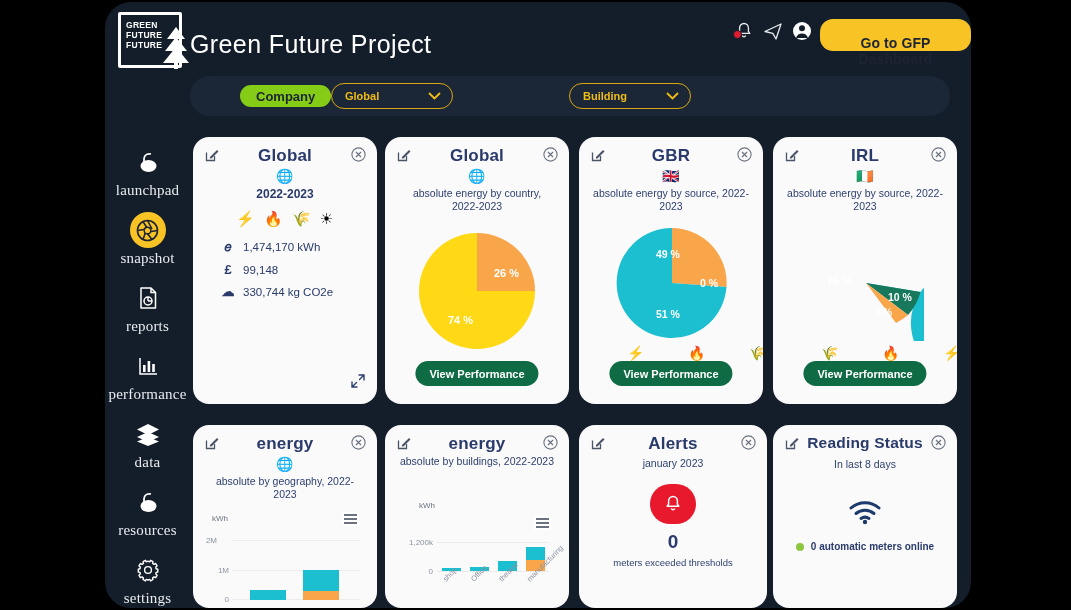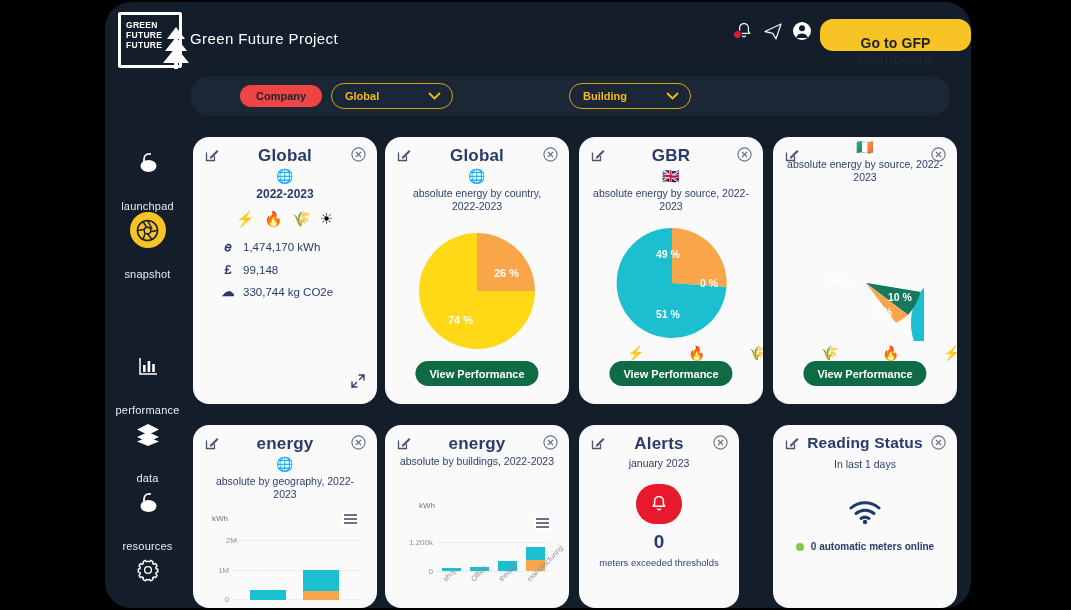--- a/index.html
+++ b/index.html
@@ -34,21 +34,21 @@
     position: absolute; left: 5px; top: 5px;
     color: #fff; font-size: 8.5px; line-height: 10px;
     font-weight: bold; letter-spacing: .3px;
   }
   #logo-tree {
     position: absolute; right: -14px; bottom: -4px;
     width: 34px; height: 44px;
   }
   #app-title {
     position: absolute; left: 85px; top: 28px;
-    color: #ffffff; font-size: 15px; letter-spacing: .4px;
+    color: #ffffff; font-size: 25px; letter-spacing: .4px;
   }
   .hdr-icon {
     position: absolute; top: 18px; width: 22px; height: 22px;
     cursor: pointer;
   }
   #bell-wrap { left: 628px; }
   #bell-badge {
     position: absolute; left: 0px; top: 10px;
     width: 9px; height: 9px; border-radius: 50%;
     background: #e01b2e;
@@ -68,24 +68,24 @@
 
   
   #filter-bar {
     position: absolute; left: 85px; top: 74px;
     width: 760px; height: 40px;
     background: #1b2736; border-radius: 20px;
   }
   #filter-company {
     position: absolute; left: 50px; top: 9px;
     height: 22px; padding: 0 16px;
-    background: #ef4444; color: #1c2331;
+    background: #84cc16; color: #1c2331;
     border: none; border-radius: 11px;
     font-family: "Liberation Sans", sans-serif;
-    font-size: 11px; font-weight: bold;
+    font-size: 13px; font-weight: bold;
     cursor: pointer;
   }
   .filter-select {
     position: absolute; top: 7px;
     height: 26px; width: 122px;
     border: 1px solid #d8a70f; border-radius: 13px;
     background: transparent; color: #f1bd15;
     font-size: 11px; font-weight: bold;
     cursor: pointer;
   }
@@ -106,22 +106,22 @@
   }
   .nav-icon-box {
     position: relative; margin: 0 auto;
     width: 36px; height: 36px;
     display: flex; align-items: center; justify-content: center;
   }
   .nav-icon-box.active {
     background: #f7c325; border-radius: 50%;
   }
   .nav-label {
-    color: #e9ecef; font-size: 11px;
-    margin-top: 20px; letter-spacing: .2px;
+    color: #e9ecef; font-size: 15px;
+    margin-top: 2px; letter-spacing: .2px; font-family: Liberation Serif, serif;
   }
 
   
   .card {
     position: absolute;
     background: #fafafa;
     border-radius: 16px;
     overflow: hidden;
   }
   .card-edit-icon { position: absolute; left: 12px; top: 11px; cursor: pointer; }
@@ -300,20 +300,31 @@
       <div class="nav-icon-box active">
         <svg width="25" height="25" viewBox="0 0 25 25">
           <circle cx="12.5" cy="12.5" r="10" fill="none" stroke="#1c2331" stroke-width="1.6"></circle>
           <path d="M12.5 2.5 L17 11 M22.5 12.5 L13 14 M17 21.5 L11.5 14.5 M2.5 12.5 L12 11 M8 3.5 L13 11.5 M8 21.5 L11 13" stroke="#1c2331" stroke-width="1.6" fill="none"></path>
           <circle cx="12.5" cy="12.5" r="3.3" fill="#f7c325" stroke="#1c2331" stroke-width="1.4"></circle>
         </svg>
       </div>
       <div class="nav-label">snapshot</div>
     </div>
 
+    <div class="nav-item" style="top:158px;">
+      <div class="nav-icon-box">
+        <svg width="26" height="26" viewBox="0 0 26 26">
+          <path d="M6 3h10l4.5 4.5V23H6z" fill="none" stroke="#fff" stroke-width="1.5" stroke-linejoin="round"></path>
+          <path d="M16 3v4.5h4.5" fill="none" stroke="#fff" stroke-width="1.5"></path>
+          <circle cx="13" cy="16" r="4" fill="none" stroke="#fff" stroke-width="1.5"></circle>
+          <path d="M13 16V12 M13 16h4" stroke="#fff" stroke-width="1.4"></path>
+        </svg>
+      </div>
+      <div class="nav-label">reports</div>
+    </div>
 
     <div class="nav-item" style="top:226px;">
       <div class="nav-icon-box">
         <svg width="26" height="26" viewBox="0 0 26 26">
           <path d="M5 5v16h17" fill="none" stroke="#fff" stroke-width="1.5"></path>
           <rect x="8" y="12" width="2.6" height="7" fill="#fff"></rect>
           <rect x="12.6" y="8" width="2.6" height="11" fill="#fff"></rect>
           <rect x="17.2" y="11" width="2.6" height="8" fill="#fff"></rect>
         </svg>
       </div>
@@ -461,20 +472,21 @@
 
   <div class="card" style="left:668px; top:135px; width:184px; height:267px;">
     <svg class="card-edit-icon" width="14" height="14" viewBox="0 0 14 14">
       <path d="M1.5 4.5v8h8V8" fill="none" stroke="#4a5568" stroke-width="1.3"></path>
       <path d="M5 9l7-7 1.5 1.5-7 7H5z" fill="#4a5568"></path>
     </svg>
     <svg class="card-close-icon" width="15" height="15" viewBox="0 0 15 15">
       <circle cx="7.5" cy="7.5" r="6.6" fill="none" stroke="#6b7280" stroke-width="1.1"></circle>
       <path d="M5 5l5 5M10 5l-5 5" stroke="#6b7280" stroke-width="1.2"></path>
     </svg>
+    <div class="card-title">IRL</div>
     <div class="card-flagicon">🇮🇪</div>
     <div class="card-sub">absolute energy by source, 2022-2023</div>
 
     <svg style="position:absolute; left:35px; top:88px;" width="116" height="116" viewBox="0 0 116 116">
 
       <path d="M58 58 L112.5 67 A55 55 0 1 1 105 83 Z" fill="#1bbfcf"></path>
 
       <path d="M58 58 L112.5 67 A55 55 0 0 1 100 90 Z" fill="#17785c"></path>
 
       <path d="M58 58 L100 90 A55 55 0 0 1 88 98 Z" fill="#f9a64b"></path>
@@ -508,21 +520,21 @@
     <div style="position:absolute; left:0; top:86px; width:184px; height:97px;">
       <div class="axis-label" style="left:19px; top:3px;">kWh</div>
       <div class="chart-hamburger" style="right:18px; top:1px;">
         <i></i>
           <i></i>
           <i></i>
       </div>
       <div class="gridline" style="left:39px; top:29px; width:128px;"></div>
       <div class="gridline" style="left:39px; top:59px; width:128px;"></div>
       <div class="gridline" style="left:39px; top:88px; width:128px;"></div>
-      <div class="axis-tick" style="left:20px; top:25px; width:24px;">2M</div>
+      <div class="axis-tick" style="left:0; top:25px; width:24px;">2M</div>
       <div class="axis-tick" style="left:12px; top:55px; width:24px;">1M</div>
       <div class="axis-tick" style="left:12px; top:84px; width:24px;">0</div>
 
       <div class="bar" style="left:57px; top:79px; width:36px; height:10px; background:#1bbfcf;"></div>
 
       <div class="bar" style="left:110px; top:59px; width:36px; height:21px; background:#1bbfcf;"></div>
       <div class="bar" style="left:110px; top:80px; width:36px; height:9px; background:#f9a64b;"></div>
     </div>
   </div>
 
@@ -556,21 +568,21 @@
       <div class="bar" style="left:141px; top:56px; width:19px; height:13px; background:#1bbfcf;"></div>
       <div class="bar" style="left:141px; top:69px; width:19px; height:11px; background:#f9a64b;"></div>
 
       <div class="cat-label" style="left:56px; top:86px;">shop</div>
       <div class="cat-label" style="left:84px; top:86px;">Office</div>
       <div class="cat-label" style="left:112px; top:86px;">theatre</div>
       <div class="cat-label" style="left:140px; top:86px;">manufacturing</div>
     </div>
   </div>
 
-  <div class="card" style="left:474px; top:423px; width:160px; height:183px;">
+  <div class="card" style="left:474px; top:423px; width:188px; height:183px;">
     <svg class="card-edit-icon" width="14" height="14" viewBox="0 0 14 14">
       <path d="M1.5 4.5v8h8V8" fill="none" stroke="#4a5568" stroke-width="1.3"></path>
       <path d="M5 9l7-7 1.5 1.5-7 7H5z" fill="#4a5568"></path>
     </svg>
     <svg class="card-close-icon" width="15" height="15" viewBox="0 0 15 15">
       <circle cx="7.5" cy="7.5" r="6.6" fill="none" stroke="#6b7280" stroke-width="1.1"></circle>
       <path d="M5 5l5 5M10 5l-5 5" stroke="#6b7280" stroke-width="1.2"></path>
     </svg>
     <div class="card-title">Alerts</div>
     <div class="card-sub" style="padding-top:3px;">january 2023</div>
@@ -588,21 +600,21 @@
   <div class="card" style="left:668px; top:423px; width:184px; height:183px;">
     <svg class="card-edit-icon" width="14" height="14" viewBox="0 0 14 14">
       <path d="M1.5 4.5v8h8V8" fill="none" stroke="#4a5568" stroke-width="1.3"></path>
       <path d="M5 9l7-7 1.5 1.5-7 7H5z" fill="#4a5568"></path>
     </svg>
     <svg class="card-close-icon" width="15" height="15" viewBox="0 0 15 15">
       <circle cx="7.5" cy="7.5" r="6.6" fill="none" stroke="#6b7280" stroke-width="1.1"></circle>
       <path d="M5 5l5 5M10 5l-5 5" stroke="#6b7280" stroke-width="1.2"></path>
     </svg>
     <div class="card-title small" style="font-size:15.5px;">Reading Status</div>
-    <div class="card-sub" style="padding-top:6px;">In last 1 days</div>
+    <div class="card-sub" style="padding-top:6px;">In last 8 days</div>
 
     <div style="text-align:center; margin-top:28px;">
       <svg width="34" height="26" viewBox="0 0 34 26">
         <path d="M3 9 A21 21 0 0 1 31 9" fill="none" stroke="#1c3a6b" stroke-width="3" stroke-linecap="round"></path>
         <path d="M8 14.5 A14 14 0 0 1 26 14.5" fill="none" stroke="#1c3a6b" stroke-width="3" stroke-linecap="round"></path>
         <path d="M13 19.5 A7 7 0 0 1 21 19.5" fill="none" stroke="#1c3a6b" stroke-width="3" stroke-linecap="round"></path>
         <circle cx="17" cy="23" r="2.2" fill="#1c3a6b"></circle>
       </svg>
     </div>
 

